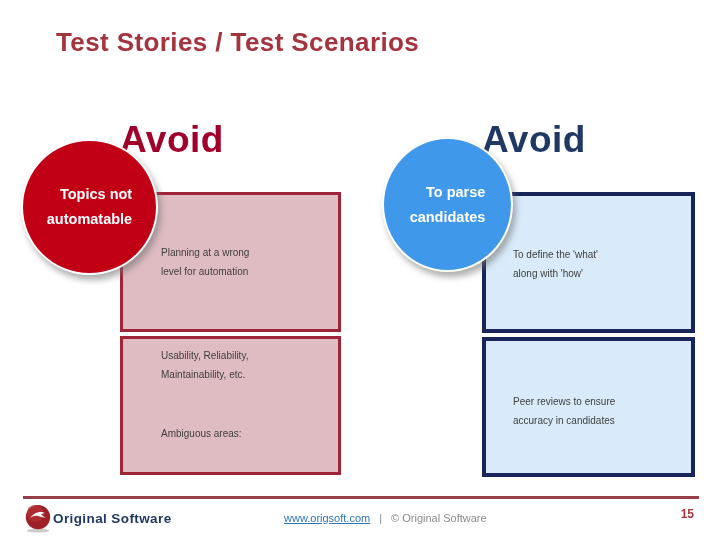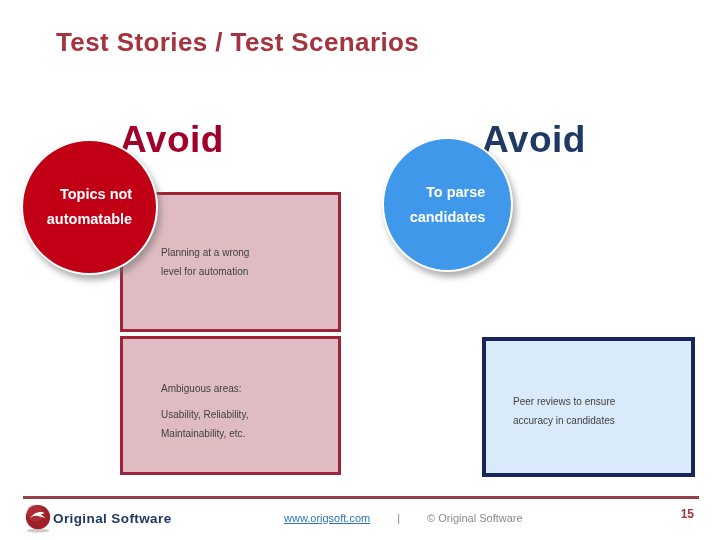--- a/index.html
+++ b/index.html
@@ -100,21 +100,21 @@
     font-weight: bold;
     color: var(--plan-navy, #1F3864);
     letter-spacing: 0.4px;
   }
   .footer-center {
     position: absolute;
     left: 284px; top: 512px;
     font-size: 11px;
     color: var(--footer-gray, #8A8A8A);
     display: flex;
-    gap: 27px;
+    gap: 9px;
     align-items: baseline;
   }
   .footer-link {
     color: var(--link-blue, #2E75B6);
     text-decoration: underline;
     cursor: pointer;
   }
   .page-number {
     position: absolute;
     right: 26px; top: 507px;
@@ -131,25 +131,29 @@
   <div class="slide-title">Test Stories / Test Scenarios</div>
 
   <div class="col-heading avoid">Avoid</div>
   <div class="col-heading plan">Avoid</div>
 
   <div class="box avoid-box box-a1">
     <div class="box-text">Planning at a wrong
 level for automation</div>
   </div>
   <div class="box avoid-box box-a2">
-    <div class="box-text box-text-p1">Ambiguous areas:</div>
     <div class="box-text box-text-p2">Usability, Reliability,
 Maintainability, etc.</div>
+    <div class="box-text box-text-p1">Ambiguous areas:</div>
   </div>
 
+  <div class="box plan-box box-p1">
+    <div class="box-text">To define the 'what'
+along with 'how'</div>
+  </div>
   <div class="box plan-box box-p2">
     <div class="box-text">Peer reviews to ensure
 accuracy in candidates</div>
   </div>
 
   <div class="circle red">Topics not
 automatable</div>
   <div class="circle blue">To parse
 candidates</div>
 

